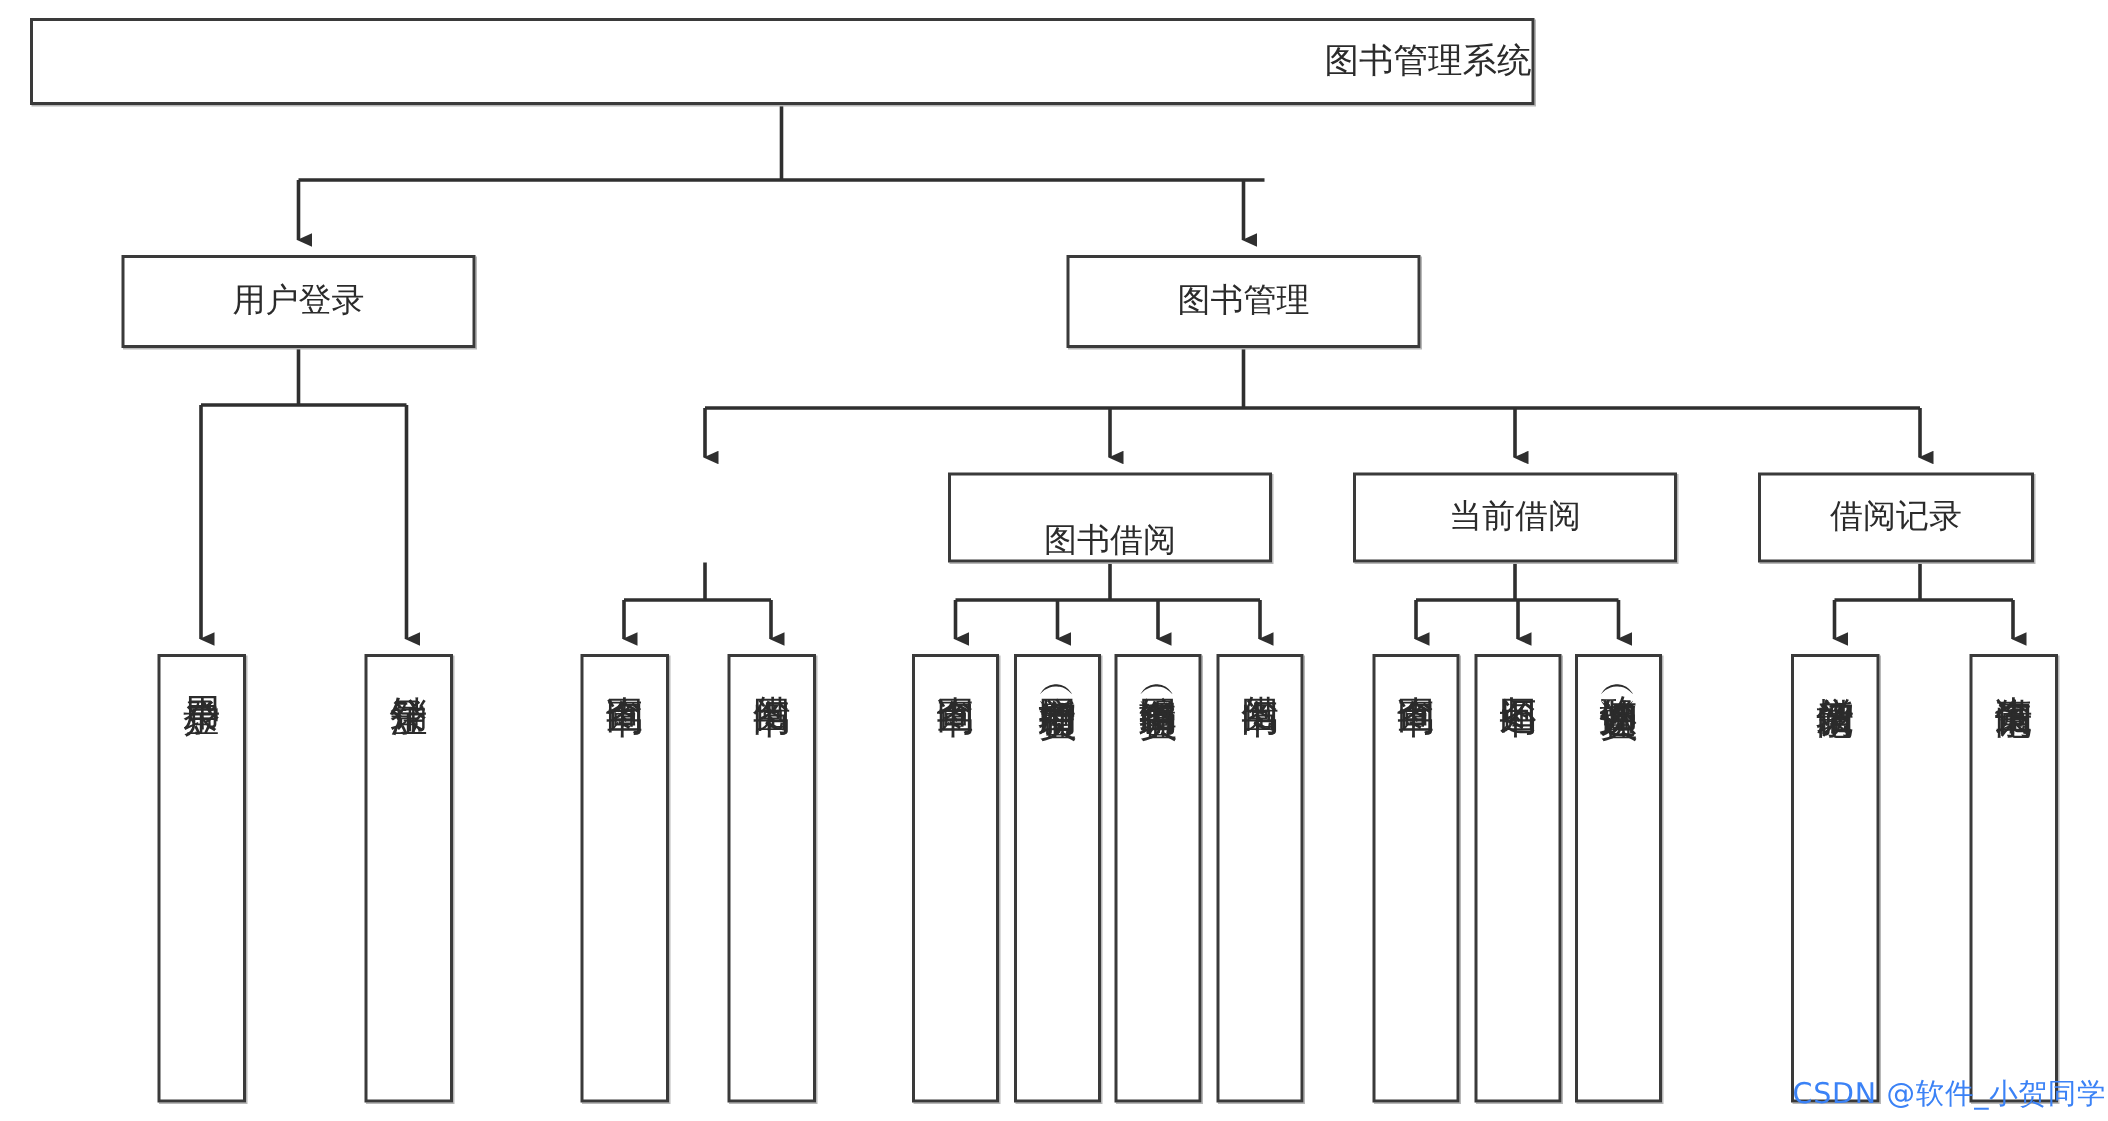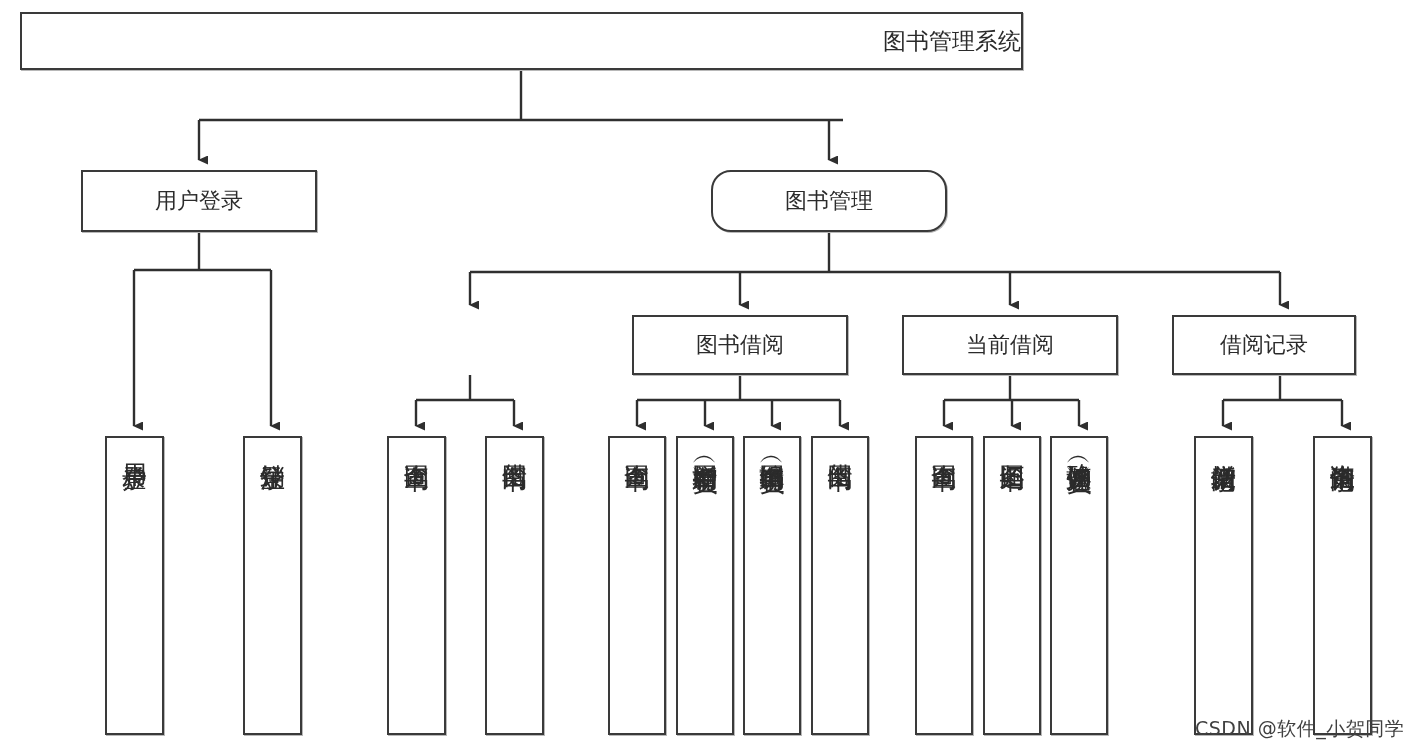--- a/index.html
+++ b/index.html
@@ -55,21 +55,21 @@
   .node.vert .label {
     writing-mode: vertical-rl;
     text-orientation: upright;
     font-size: 25px;
     letter-spacing: 1px;
     line-height: 1;
     white-space: nowrap;
   }
   .watermark {
     position: absolute;
-    color: #404040;
+    color: #3b82f6;
     font-size: 19px;
     letter-spacing: 0.5px;
     white-space: nowrap;
     font-family: "DejaVu Sans", "Liberation Sans", sans-serif;
   }
 </style>
 </head>
 <body>
 
 <div id="diagram-canvas">
@@ -124,25 +124,25 @@
     </g>
   </svg>
 
   <div class="node horiz root" style="left:20px; top:12px; width:1003px; height:58px;justify-content:flex-end;">
     <span class="label">图书管理系统</span>
   </div>
 
   <div class="node horiz" style="left:81px; top:170px; width:236px; height:62px;">
     <span class="label">用户登录</span>
   </div>
-  <div class="node horiz" style="left:711px; top:170px; width:236px; height:62px;border-radius:20px;">
+  <div class="node horiz" style="left:711px; top:170px; width:236px; height:62px;">
     <span class="label">图书管理</span>
   </div>
 
-  <div class="node horiz" style="left:632px; top:315px; width:216px; height:60px;">
+  <div class="node horiz" style="left:632px; top:315px; width:216px; height:60px;align-items:flex-end;">
     <span class="label">图书借阅</span>
   </div>
   <div class="node horiz" style="left:902px; top:315px; width:216px; height:60px;">
     <span class="label">当前借阅</span>
   </div>
   <div class="node horiz" style="left:1172px; top:315px; width:184px; height:60px;">
     <span class="label">借阅记录</span>
   </div>
 
   <div class="node vert" style="left:105px; top:436px; width:59px; height:299px;">

